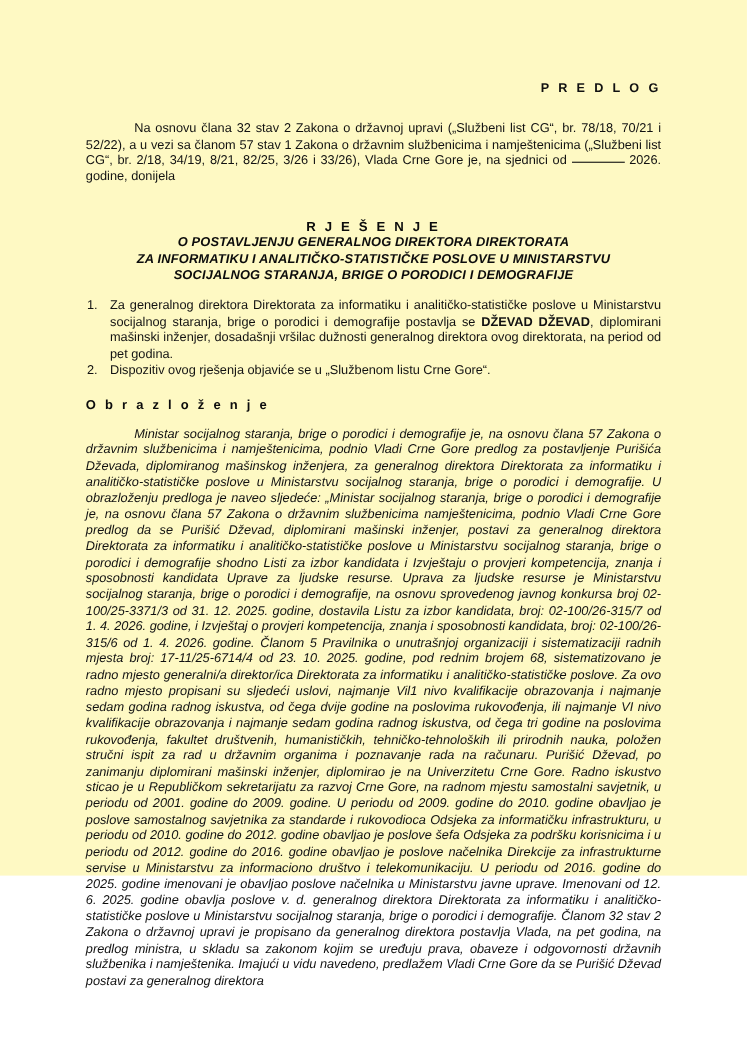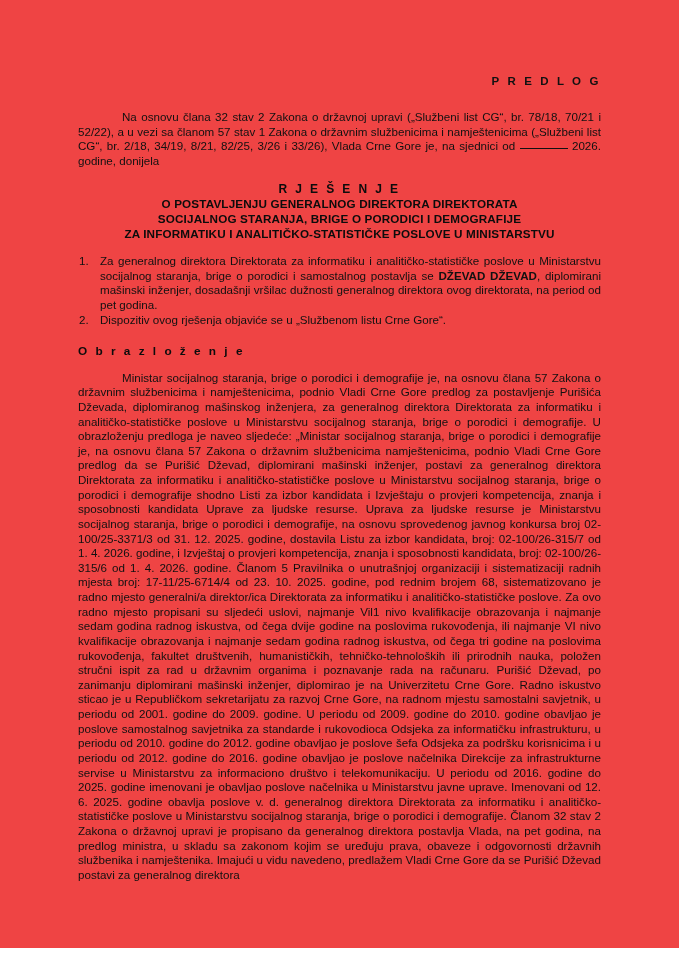--- a/index.html
+++ b/index.html
@@ -12,22 +12,22 @@
     height: 960px;
     overflow: hidden;
     font-family: "Liberation Sans", sans-serif;
     color: #1a1a1a;
     -webkit-font-smoothing: antialiased;
   }
 
   .page {
     position: relative;
     width: 679px;
-    height: 948px;
-    background: #ef4444;
+    height: 796px;
+    background: #fef9c3;
     box-sizing: border-box;
     padding: 0;
   }
 
   .content {
     position: absolute;
     left: 78px;
     top: 0;
     width: 523px;
   }
@@ -55,34 +55,35 @@
   }
   .intro .blankline {
     display: inline-block;
     width: 48px;
     border-bottom: 1.2px solid #111;
     vertical-align: 1px;
   }
 
   
   .title-block {
-    margin-top: 13px;
+    margin-top: 30px;
     text-align: center;
     font-weight: bold;
     color: #0c0c0c;
   }
   .title-main {
     font-size: 12px;
     letter-spacing: 2.4px;
     line-height: 16px;
   }
   .title-sub {
     font-size: 11.7px;
     line-height: 14.6px;
     letter-spacing: 0.15px;
+    font-style: italic;
   }
 
   
   ol.items {
     margin: 13px 0 0 0;
     padding: 0;
     list-style: none;
     counter-reset: itm;
   }
   ol.items > li {
@@ -117,41 +118,42 @@
 
   
   .body-par {
     text-align: justify;
     text-justify: inter-word;
     font-size: 11.6px;
     line-height: 14.62px;
     text-indent: 44px;
     color: #111;
     hyphens: none;
+    font-style: italic;
   }
 </style>
 </head>
 <body>
 
 <div class="page">
   <div class="content">
 
     <div class="predlog">P R E D L O G</div>
 
     <p class="intro"><span>Na osnovu člana 32 stav 2 Zakona o državnoj upravi („Službeni list CG“, br. 78/18, 70/21 i 52/22), a u vezi sa članom 57 stav 1 Zakona o državnim službenicima i namještenicima („Službeni list CG“, br. 2/18, 34/19, 8/21, 82/25, 3/26 i 33/26), Vlada Crne Gore je, na sjednici od</span> <span class="blankline"></span> <span>2026. godine, donijela</span></p>
 
     <div class="title-block">
       <div class="title-main">R J E Š E N J E</div>
       <div class="title-sub">O POSTAVLJENJU GENERALNOG DIREKTORA DIREKTORATA</div>
+      <div class="title-sub">ZA INFORMATIKU I ANALITIČKO-STATISTIČKE POSLOVE U MINISTARSTVU</div>
       <div class="title-sub">SOCIJALNOG STARANJA, BRIGE O PORODICI I DEMOGRAFIJE</div>
-      <div class="title-sub">ZA INFORMATIKU I ANALITIČKO-STATISTIČKE POSLOVE U MINISTARSTVU</div>
     </div>
 
     <ol class="items">
-      <li><span>Za generalnog direktora Direktorata za informatiku i analitičko-statističke poslove u Ministarstvu socijalnog staranja, brige o porodici i samostalnog postavlja se </span><b>DŽEVAD DŽEVAD</b><span>, diplomirani mašinski inženjer, dosadašnji vršilac dužnosti generalnog direktora ovog direktorata, na period od pet godina.</span></li>
+      <li><span>Za generalnog direktora Direktorata za informatiku i analitičko-statističke poslove u Ministarstvu socijalnog staranja, brige o porodici i demografije postavlja se </span><b>DŽEVAD DŽEVAD</b><span>, diplomirani mašinski inženjer, dosadašnji vršilac dužnosti generalnog direktora ovog direktorata, na period od pet godina.</span></li>
       <li><span>Dispozitiv ovog rješenja objaviće se u „Službenom listu Crne Gore“.</span></li>
     </ol>
 
     <div class="obraz">O b r a z l o ž e n j e</div>
 
     <p class="body-par">Ministar socijalnog staranja, brige o porodici i demografije je, na osnovu člana 57 Zakona o državnim službenicima i namještenicima, podnio Vladi Crne Gore predlog za postavljenje Purišića Dževada, diplomiranog mašinskog inženjera, za generalnog direktora Direktorata za informatiku i analitičko-statističke poslove u Ministarstvu socijalnog staranja, brige o porodici i demografije. U obrazloženju predloga je naveo sljedeće: „Ministar socijalnog staranja, brige o porodici i demografije je, na osnovu člana 57 Zakona o državnim službenicima namještenicima, podnio Vladi Crne Gore predlog da se Purišić Dževad, diplomirani mašinski inženjer, postavi za generalnog direktora Direktorata za informatiku i analitičko-statističke poslove u Ministarstvu socijalnog staranja, brige o porodici i demografije shodno Listi za izbor kandidata i Izvještaju o provjeri kompetencija, znanja i  sposobnosti kandidata Uprave za ljudske resurse. Uprava za ljudske resurse je Ministarstvu socijalnog staranja, brige o porodici i demografije, na osnovu sprovedenog javnog konkursa broj 02-100/25-3371/3 od 31. 12. 2025. godine, dostavila Listu za izbor kandidata, broj: 02-100/26-315/7 od 1. 4. 2026. godine, i Izvještaj o provjeri kompetencija, znanja i sposobnosti kandidata, broj: 02-100/26-315/6 od 1. 4. 2026. godine. Članom 5 Pravilnika o unutrašnjoj organizaciji i sistematizaciji radnih mjesta broj: 17-11/25-6714/4 od 23. 10. 2025. godine, pod rednim brojem 68, sistematizovano je radno mjesto generalni/a direktor/ica Direktorata za informatiku i analitičko-statističke poslove. Za ovo radno mjesto propisani su sljedeći uslovi, najmanje Vil1 nivo kvalifikacije obrazovanja i najmanje sedam godina radnog iskustva, od čega dvije godine na poslovima rukovođenja, ili najmanje VI nivo kvalifikacije obrazovanja i najmanje sedam godina radnog iskustva, od čega tri godine na poslovima rukovođenja, fakultet društvenih, humanističkih, tehničko-tehnoloških ili prirodnih nauka, položen stručni ispit za rad u državnim organima i poznavanje rada na računaru. Purišić Dževad, po zanimanju diplomirani mašinski inženjer, diplomirao je na Univerzitetu Crne Gore. Radno iskustvo sticao je u Republičkom sekretarijatu za razvoj Crne Gore, na radnom mjestu samostalni savjetnik, u periodu od 2001. godine do 2009. godine. U periodu od 2009. godine do 2010. godine obavljao je poslove samostalnog savjetnika za standarde i rukovodioca Odsjeka za informatičku infrastrukturu, u periodu od 2010. godine do 2012. godine obavljao je poslove šefa Odsjeka za podršku korisnicima i u periodu od 2012. godine do 2016. godine obavljao je poslove načelnika Direkcije za infrastrukturne servise u Ministarstvu za informaciono društvo i telekomunikaciju. U periodu od 2016. godine do 2025. godine imenovani je obavljao poslove načelnika u Ministarstvu javne uprave. Imenovani od 12. 6. 2025. godine obavlja poslove v. d. generalnog direktora Direktorata za informatiku i analitičko-statističke poslove u Ministarstvu socijalnog staranja, brige o porodici i demografije. Članom 32 stav 2 Zakona o državnoj upravi je propisano da generalnog direktora postavlja Vlada, na pet godina, na predlog ministra, u skladu sa zakonom kojim se uređuju prava, obaveze i odgovornosti državnih službenika i namještenika. Imajući u vidu navedeno, predlažem Vladi Crne Gore da se Purišić Dževad postavi za generalnog direktora</p>
 
   </div>
 </div>
 

